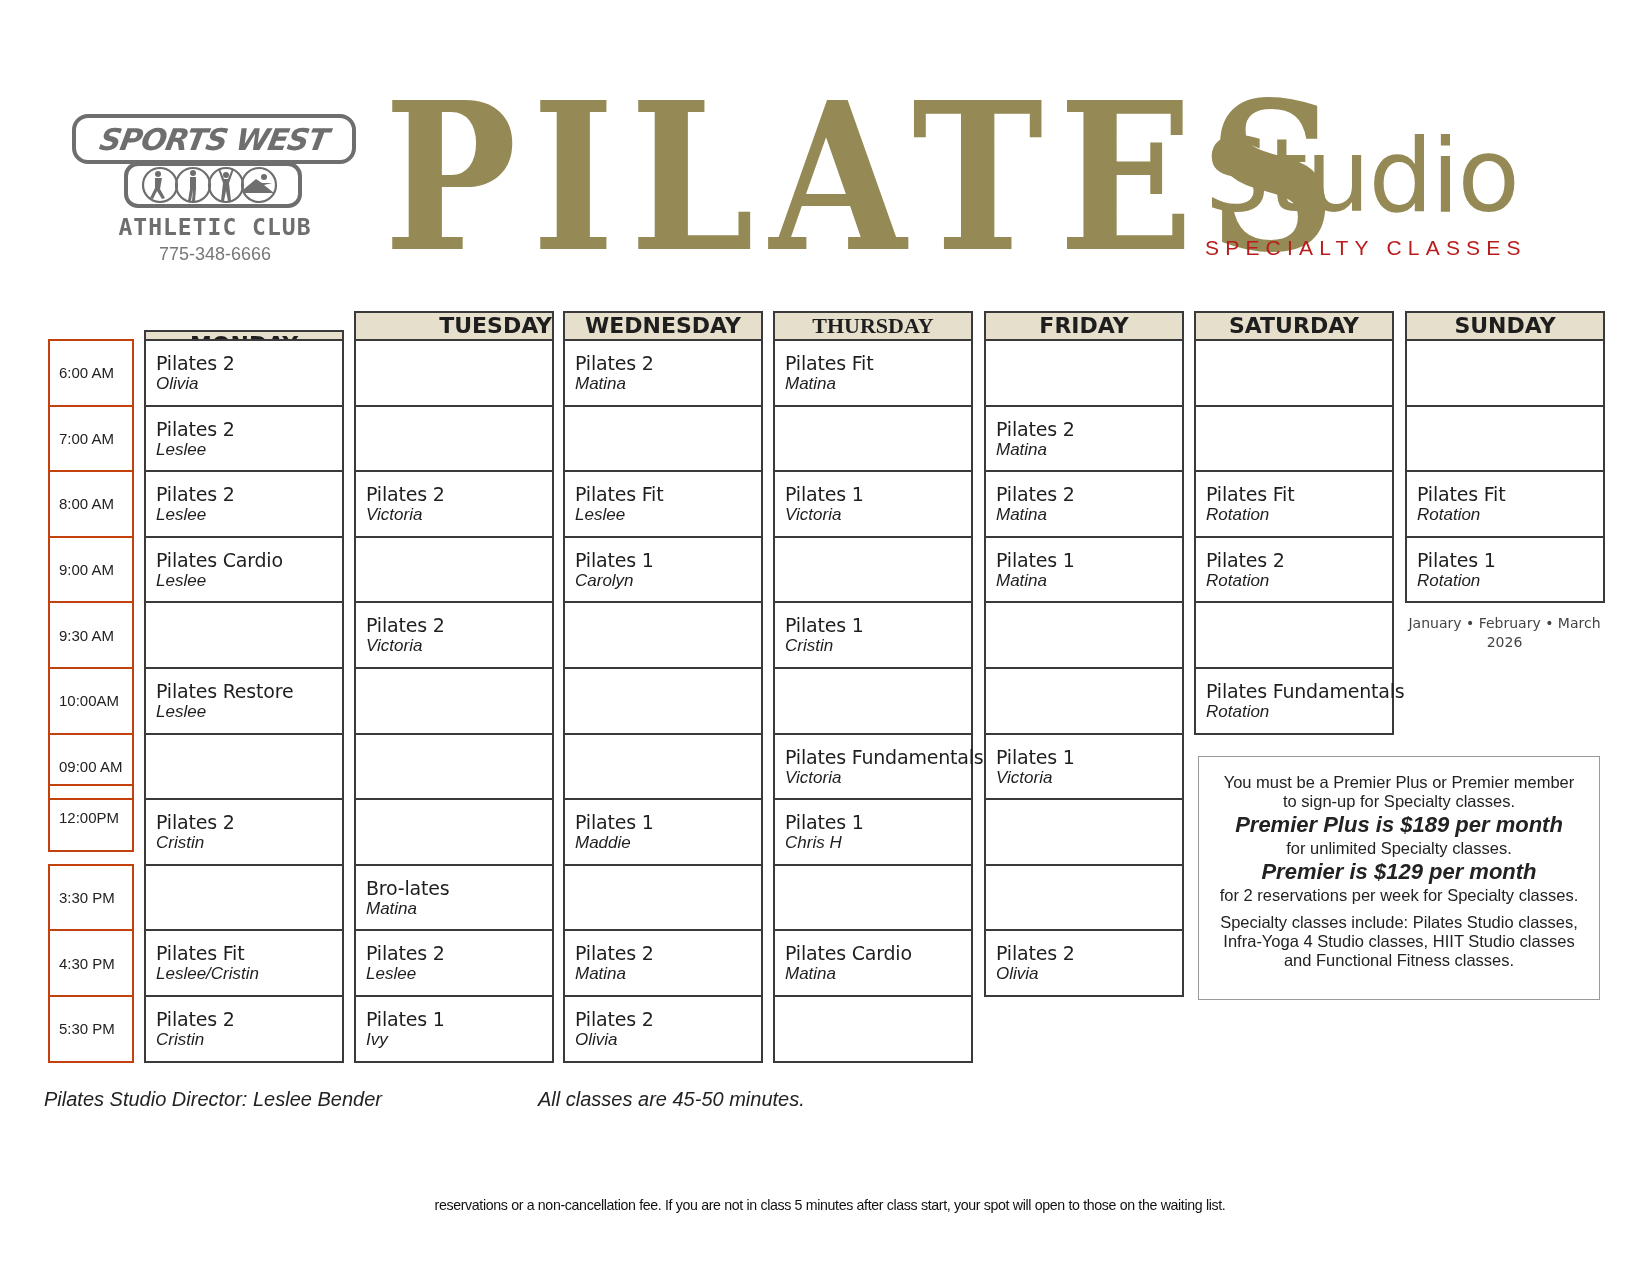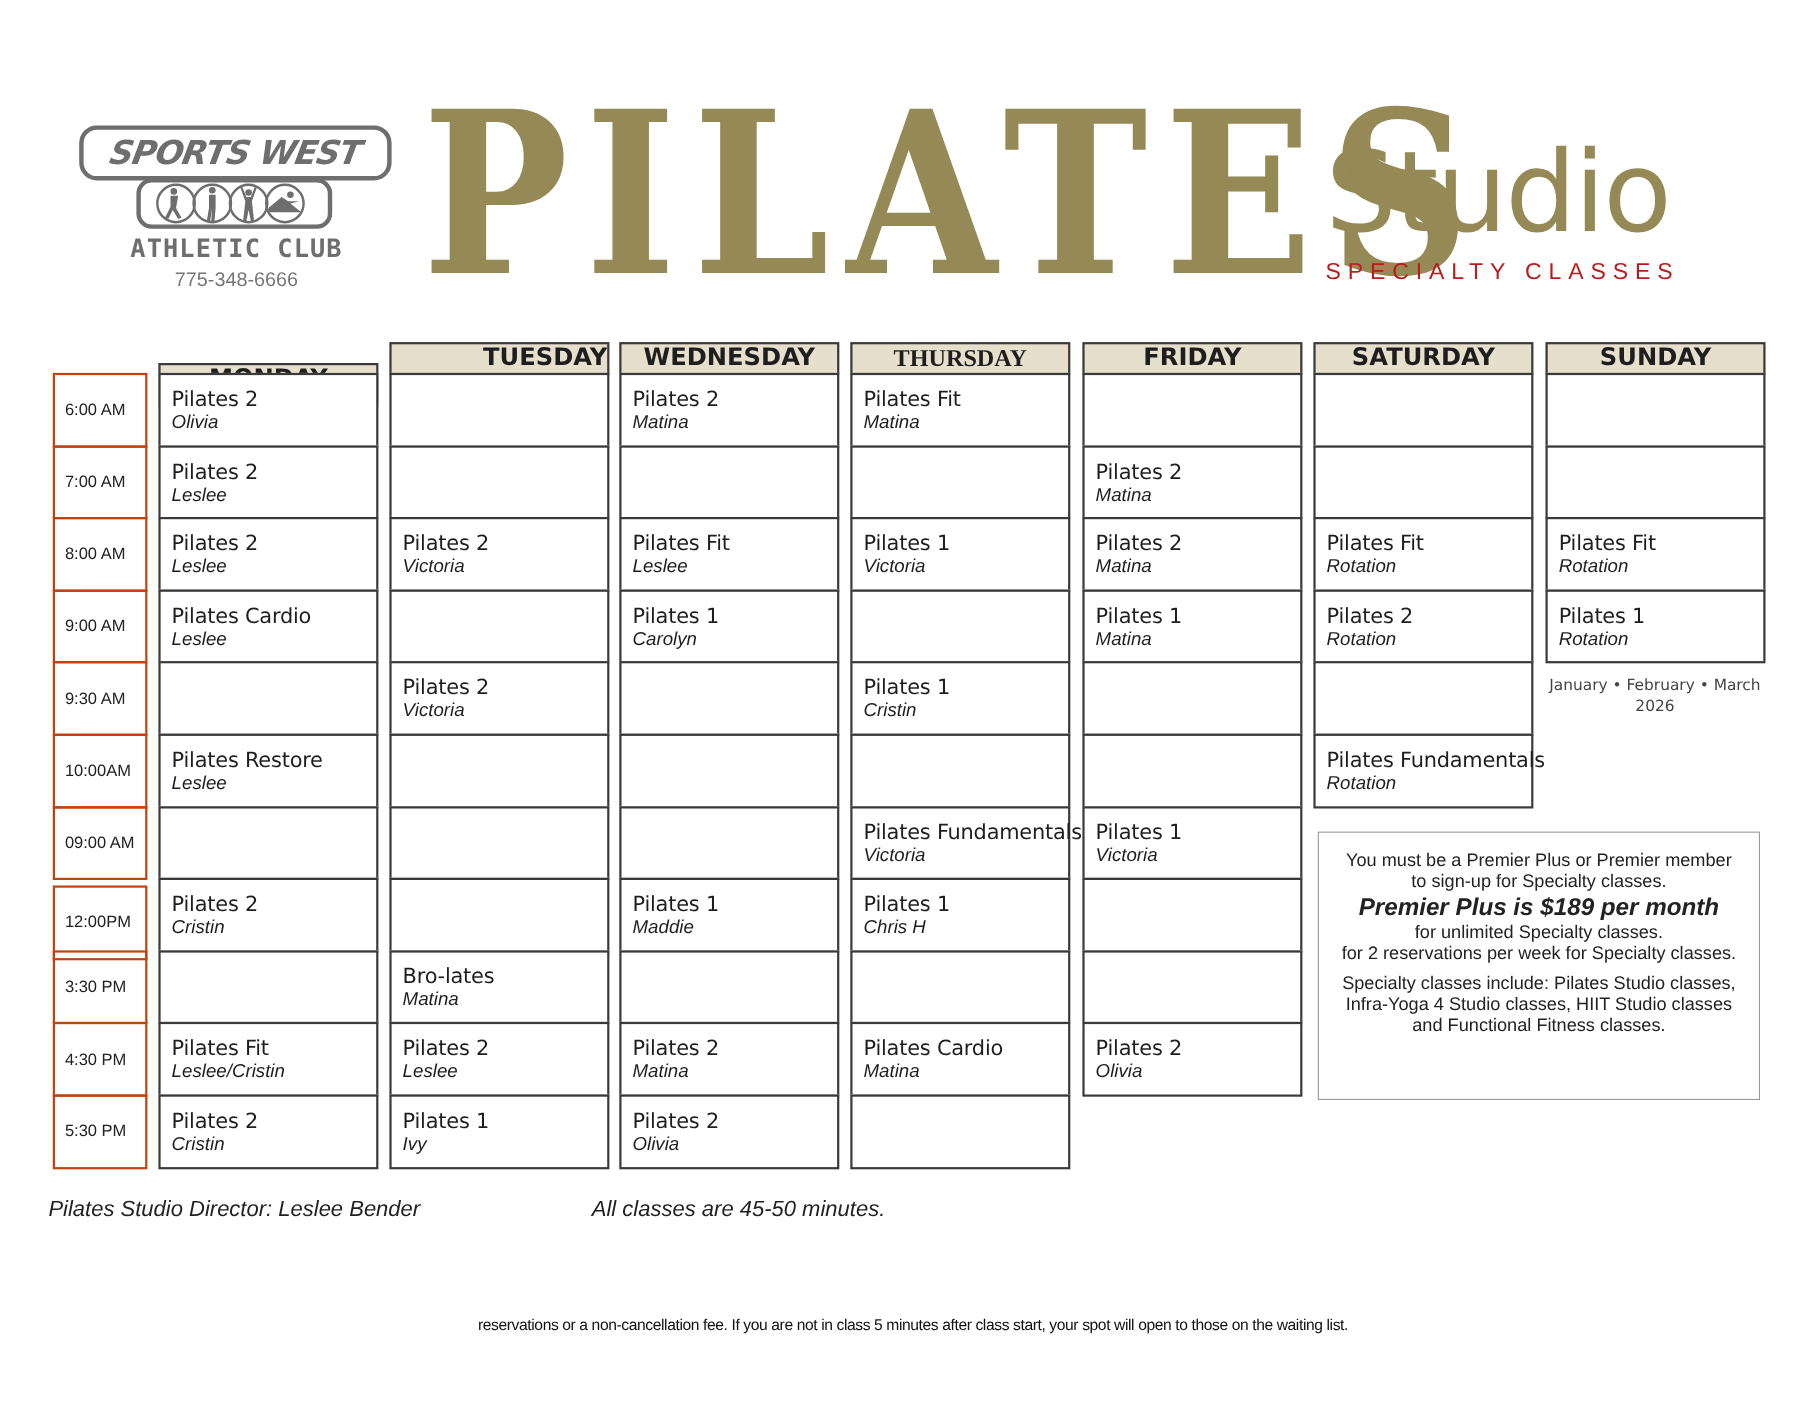--- a/index.html
+++ b/index.html
@@ -64,21 +64,21 @@
 <div class="abs specialty">SPECIALTY CLASSES</div>
 
 <div id="grid">
     <div class="abs time" style="left: 48px; top: 339px; width: 86px; height: 67.6px;">6:00 AM</div>
     <div class="abs time" style="left: 48px; top: 404.6px; width: 86px; height: 67.6px;">7:00 AM</div>
     <div class="abs time" style="left: 48px; top: 470.2px; width: 86px; height: 67.6px;">8:00 AM</div>
     <div class="abs time" style="left: 48px; top: 535.8px; width: 86px; height: 67.6px;">9:00 AM</div>
     <div class="abs time" style="left: 48px; top: 601.4px; width: 86px; height: 67.6px;">9:30 AM</div>
     <div class="abs time" style="left: 48px; top: 667px; width: 86px; height: 67.6px;">10:00AM</div>
     <div class="abs time" style="left: 48px; top: 732.6px; width: 86px; height: 67.6px;">09:00 AM</div>
-    <div class="abs time" style="left: 48px; top: 805px; width: 86px; height: 67.6px;">12:00PM</div>
+    <div class="abs time" style="left: 48px; top: 784px; width: 86px; height: 67.6px;">12:00PM</div>
     <div class="abs time" style="left: 48px; top: 863.8px; width: 86px; height: 67.6px;">3:30 PM</div>
     <div class="abs time" style="left: 48px; top: 929.4px; width: 86px; height: 67.6px;">4:30 PM</div>
     <div class="abs time" style="left: 48px; top: 995px; width: 86px; height: 67.6px;">5:30 PM</div>
     <div class="abs hdr" style="left: 144px; top: 330px; width: 200px; height: 40px; text-align: center;">MONDAY</div>
     <div class="abs cell" style="left: 144px; top: 339px; width: 200px; height: 67.6px;">
       <div class="cls">Pilates 2</div>
       <div class="ins">Olivia</div>
     </div>
     <div class="abs cell" style="left: 144px; top: 404.6px; width: 200px; height: 67.6px;">
       <div class="cls">Pilates 2</div>
@@ -256,20 +256,21 @@
 <div class="abs dates">
   <div>January • February • March</div>
   <div>2026</div>
 </div>
 
 <div class="abs info">
   <div class="s">You must be a Premier Plus or Premier member</div>
   <div class="s">to sign-up for Specialty classes.</div>
   <div class="b">Premier Plus is $189 per month</div>
   <div class="s">for unlimited Specialty classes.</div>
+  <div class="b">Premier is $129 per month</div>
   <div class="s">for 2 reservations per week for Specialty classes.</div>
   <div class="gap"></div>
   <div class="s">Specialty classes include: Pilates Studio classes,</div>
   <div class="s">Infra-Yoga 4 Studio classes, HIIT Studio classes</div>
   <div class="s">and Functional Fitness classes.</div>
 </div>
 
 <div class="abs foot-it" style="left:44px; top:1088px;">Pilates Studio Director: Leslee Bender</div>
 <div class="abs foot-it" style="left:538px; top:1088px;">All classes are 45-50 minutes.</div>
 <div class="abs legal">

